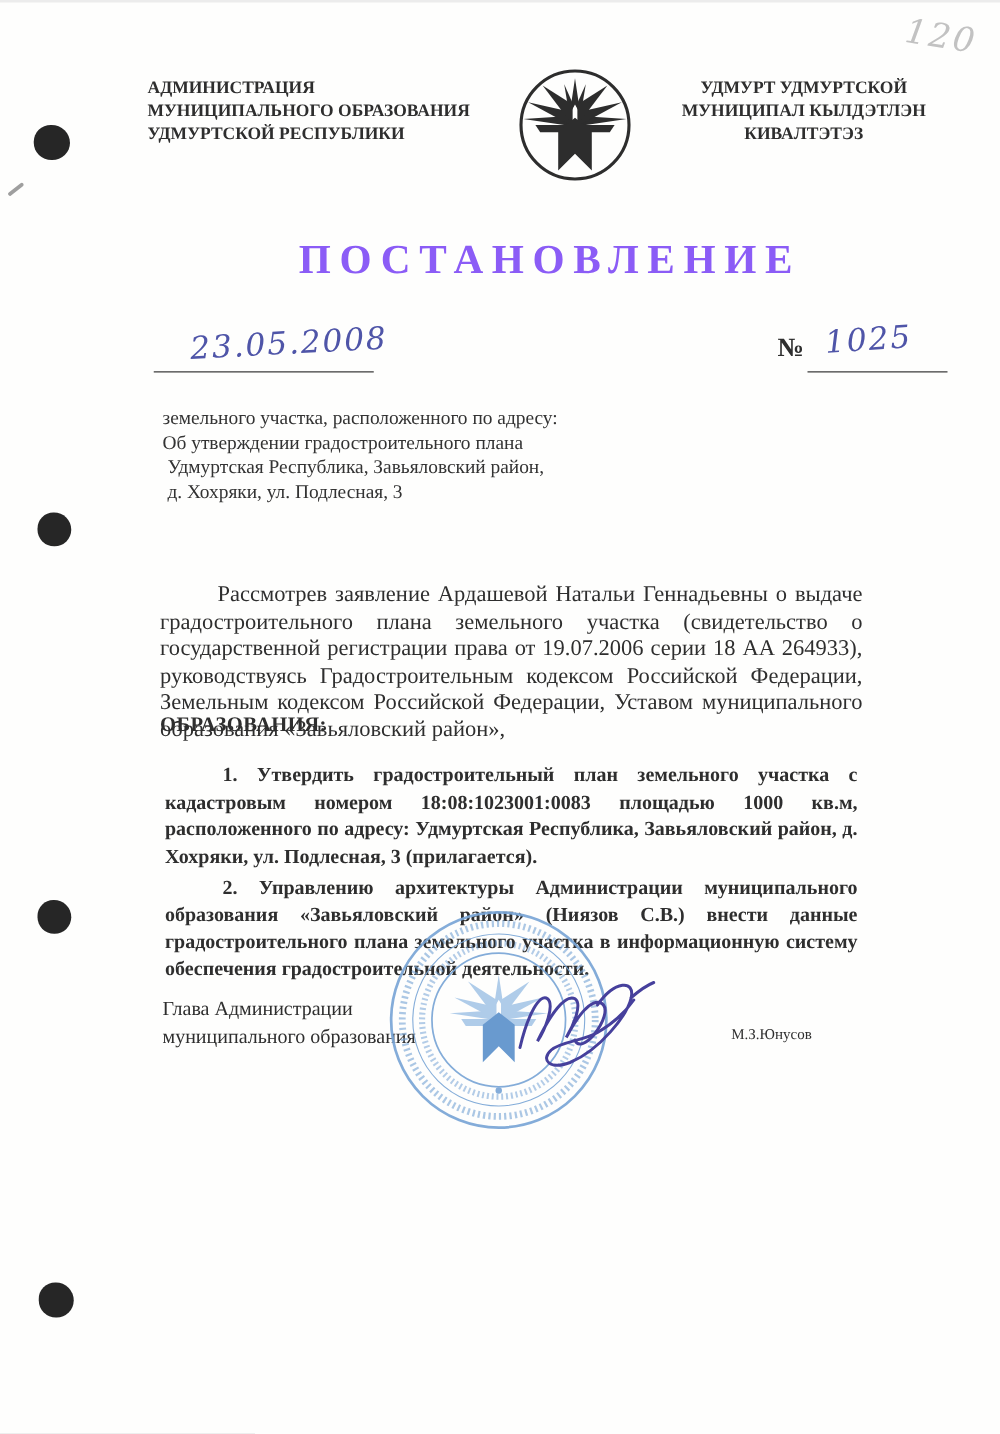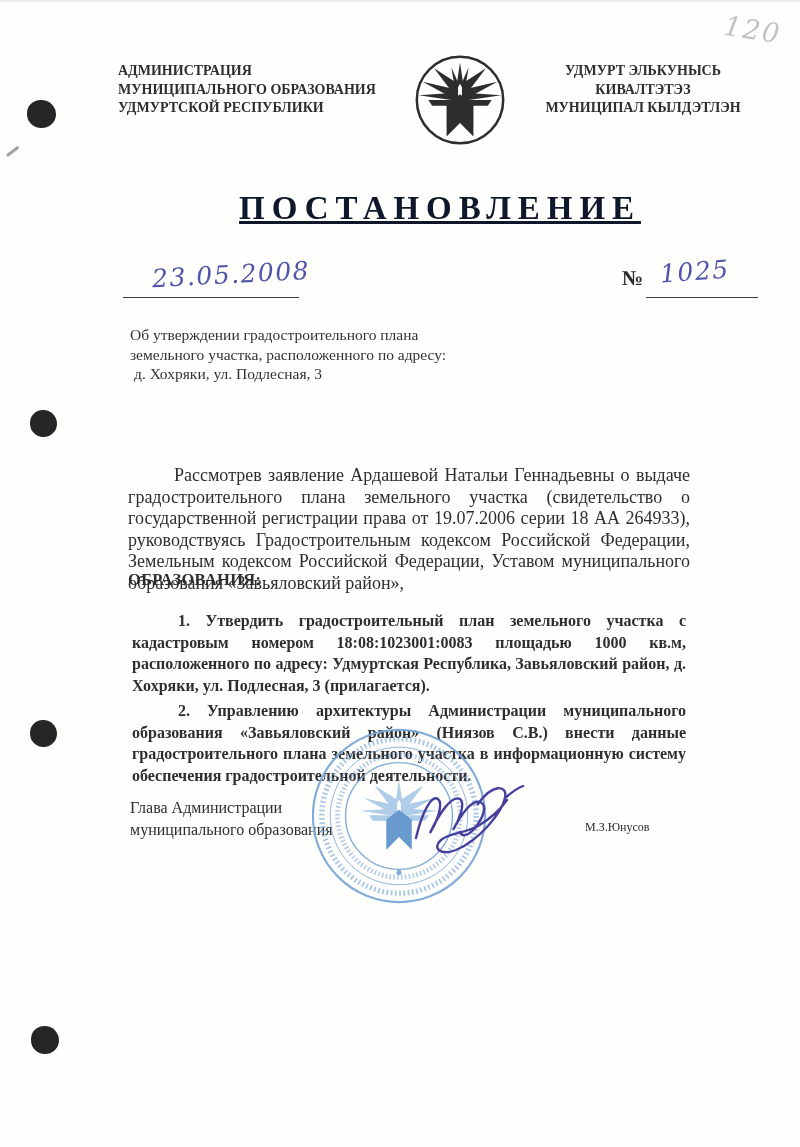--- a/index.html
+++ b/index.html
@@ -19,21 +19,21 @@
     font-size:27px;color:#c2c2c2;transform:rotate(9deg);letter-spacing:2px;
   }
   
   .org-left{position:absolute;left:118px;top:62px;width:326px;text-align:left;
     font-weight:bold;font-size:14px;line-height:18.5px;}
   .org-right{position:absolute;left:518px;top:62px;width:250px;text-align:center;
     font-weight:bold;font-size:14px;line-height:18.5px;}
   .emblem{position:absolute;left:412px;top:52px;width:96px;height:96px;}
   
   .doc-title{position:absolute;left:150px;top:190px;width:580px;text-align:center;
-    font-weight:bold;font-size:33px;letter-spacing:0.21em;color:#0f172a;text-decoration:underline;}
+    font-weight:bold;font-size:33px;letter-spacing:0.21em;color:#8b5cf6;}
   .hand{font-family:"DejaVu Serif",serif;font-style:italic;color:#4f55a8;}
   .date-hand{position:absolute;left:152px;top:260px;font-size:25px;letter-spacing:1.5px;transform:rotate(-3deg);}
   .date-line{position:absolute;left:123px;top:297px;width:176px;border-bottom:1.6px solid #3c3c3c;}
   .num-label{position:absolute;left:622px;top:266px;font-weight:bold;font-size:21px;}
   .num-hand{position:absolute;left:660px;top:257px;font-size:25px;letter-spacing:1.5px;transform:rotate(-4deg);}
   .num-line{position:absolute;left:646px;top:297px;width:112px;border-bottom:1.6px solid #3c3c3c;}
   
   .subject{position:absolute;left:130px;top:325px;width:440px;font-size:15.5px;line-height:19.5px;color:#333;}
   .preamble{position:absolute;left:128px;top:465px;width:562px;font-size:18px;line-height:21.5px;
     text-align:justify;text-indent:46px;}
@@ -80,36 +80,37 @@
       <polygon points="52,51 89,31 54,39"></polygon>
       <polygon points="52,50 77,17 52,33"></polygon>
 
       <polygon points="17,50 83,50 79,56 21,56"></polygon>
 
       <path d="M36,55 L50,44 L64,55 L64,88 L50,74 L36,88 Z"></path>
     </g>
   </svg>
 
   <div class="org-right">
-    <div>УДМУРТ ЭЛЬКУНЫСЬ</div>
+    <div>УДМУРТ УДМУРТСКОЙ</div>
+    <div>МУНИЦИПАЛ КЫЛДЭТЛЭН</div>
     <div>КИВАЛТЭТЭЗ</div>
-    <div>МУНИЦИПАЛ КЫЛДЭТЛЭН</div>
   </div>
 
   <div class="doc-title">ПОСТАНОВЛЕНИЕ</div>
 
   <div class="date-hand hand">23.05.2008</div>
   <div class="date-line"></div>
   <div class="num-label">№</div>
   <div class="num-hand hand">1025</div>
   <div class="num-line"></div>
 
   <div class="subject">
+    <div>земельного участка, расположенного по адресу:</div>
     <div>Об утверждении градостроительного плана</div>
-    <div>земельного участка, расположенного по адресу:</div>
+    <div style="padding-left:4px;">Удмуртская Республика, Завьяловский район,</div>
     <div style="padding-left:4px;">д. Хохряки, ул. Подлесная, 3</div>
   </div>
 
   <div class="preamble">Рассмотрев заявление Ардашевой Натальи Геннадьевны  о выдаче градостроительного плана земельного участка (свидетельство о государственной регистрации права от 19.07.2006 серии 18 АА 264933), руководствуясь Градостроительным кодексом Российской Федерации, Земельным кодексом Российской Федерации, Уставом муниципального образования «Завьяловский район»,</div>
 
   <div class="resolve">ОБРАЗОВАНИЯ:</div>
 
   <div class="items">
     <p>1. Утвердить градостроительный план земельного участка  с кадастровым номером 18:08:1023001:0083 площадью 1000 кв.м, расположенного по адресу:   Удмуртская Республика, Завьяловский район, д. Хохряки, ул. Подлесная, 3 (прилагается).</p>
     <p>2. Управлению архитектуры Администрации муниципального образования «Завьяловский район» (Ниязов С.В.) внести данные градостроительного плана земельного участка в информационную систему обеспечения градостроительной деятельности.</p>

